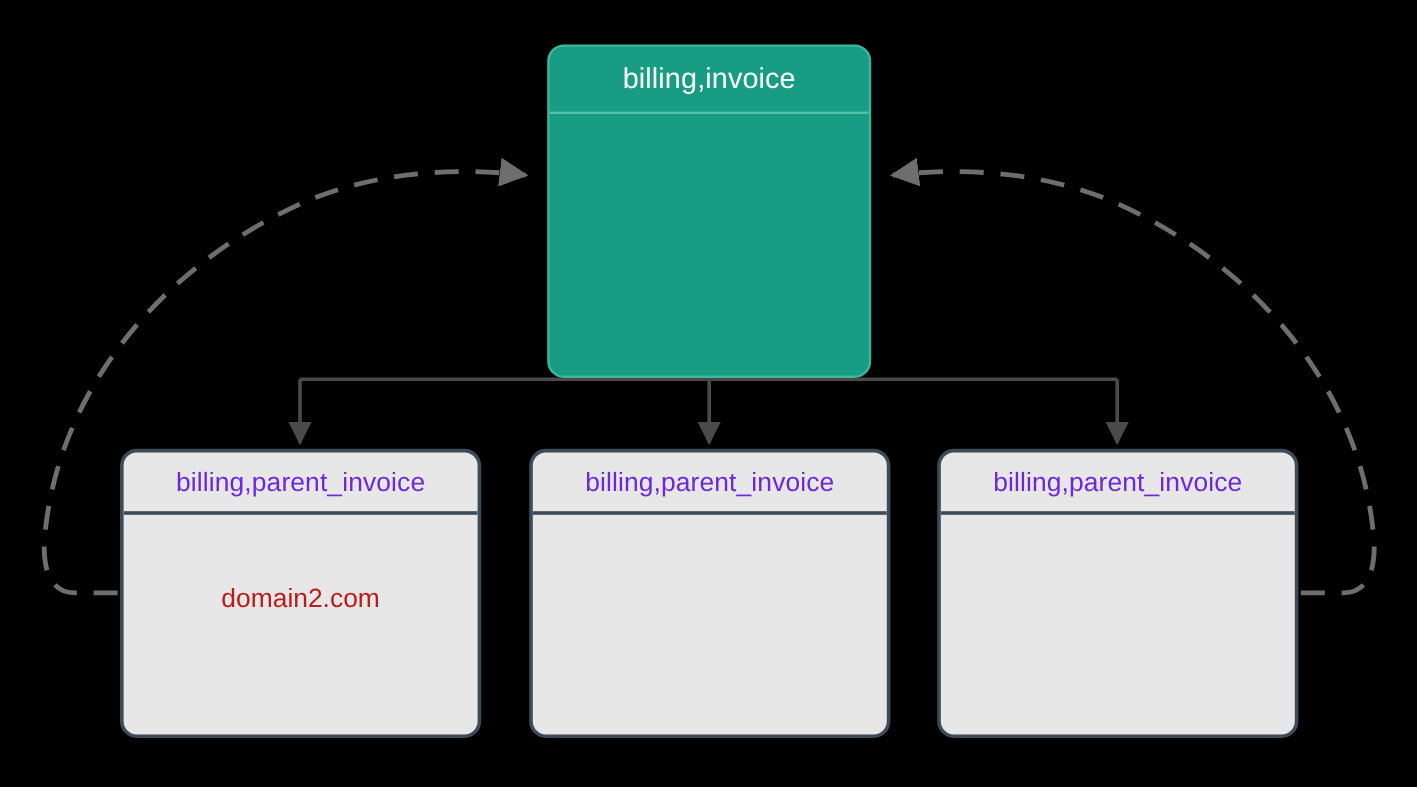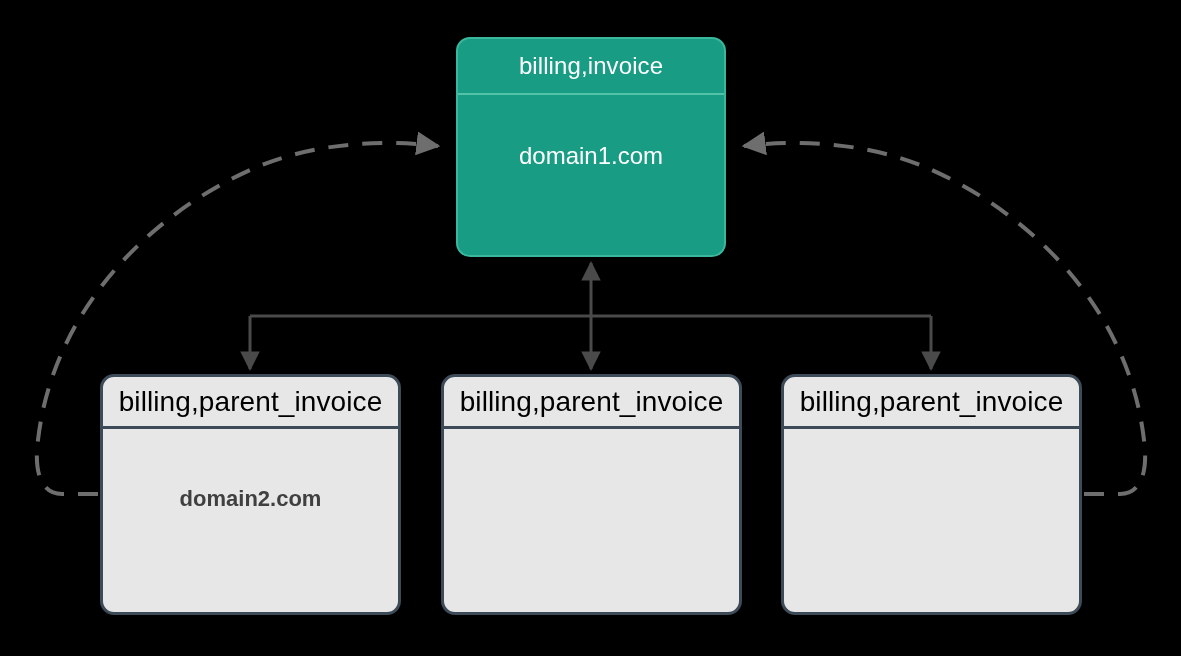--- a/index.html
+++ b/index.html
@@ -56,41 +56,40 @@
     letter-spacing: 0.1px;
   }
   .node.root .node-header {
     height: 56px;
     color: #ffffff;
     font-size: 24px;
     border-bottom: 2px solid #54c1a9;
   }
   .node.leaf .node-header {
     height: 52px;
-    color: #000000;
-    font-size: 28px;
+    color: #6d28d9;
+    font-size: 22px;
     border-bottom: 3px solid #3d4a57;
   }
   .node-body {
     flex: 1 1 auto;
     display: flex;
     align-items: center;
     justify-content: center;
     box-sizing: border-box;
   }
   .node.root .node-body {
     color: #ffffff;
     font-size: 24px;
     padding-bottom: 38px;
   }
   .node.leaf .node-body {
-    color: #404040;
+    color: #b91c1c;
     font-size: 22px;
     padding-bottom: 44px;
-    font-weight: bold;
   }
 </style>
 </head>
 <body>
 
 <div id="canvas">
 
   <svg id="edge-layer" viewBox="0 0 1181 656" width="1181" height="656" xmlns="http://www.w3.org/2000/svg">
     <defs>
       <marker id="arrow-solid" viewBox="0 0 10 10" refX="9" refY="5" markerWidth="6.5" markerHeight="6.5" orient="auto-start-reverse">
@@ -119,23 +118,22 @@
 
     <g>
       <path d="M 98 494 L 62 494 C 40 494 34 470 38 440 C 52 318 140 220 250 170 C 310 143 380 139 438 146" stroke="#6e6e6e" stroke-width="4" fill="none" stroke-dasharray="20 14" stroke-linecap="butt" marker-end="url(#arrow-dashed)"></path>
     </g>
 
     <g>
       <path d="M 1084 494 L 1120 494 C 1142 494 1148 470 1144 440 C 1130 318 1042 220 932 170 C 872 143 802 139 744 146" stroke="#6e6e6e" stroke-width="4" fill="none" stroke-dasharray="20 14" stroke-linecap="butt" marker-end="url(#arrow-dashed)"></path>
     </g>
   </svg>
 
-  <div class="node root" style="left:456px; top:37px; width:270px; height:220px;">
+  <div class="node root" style="left:456px; top:37px; width:270px; height:278px;">
     <div class="node-header">billing,invoice</div>
-    <div class="node-body">domain1.com</div>
   </div>
 
   <div class="node leaf" style="left:100px; top:374px; width:301px; height:241px;">
     <div class="node-header">billing,parent_invoice</div>
     <div class="node-body">domain2.com</div>
   </div>
 
   <div class="node leaf" style="left:441px; top:374px; width:301px; height:241px;">
     <div class="node-header">billing,parent_invoice</div>
   </div>

